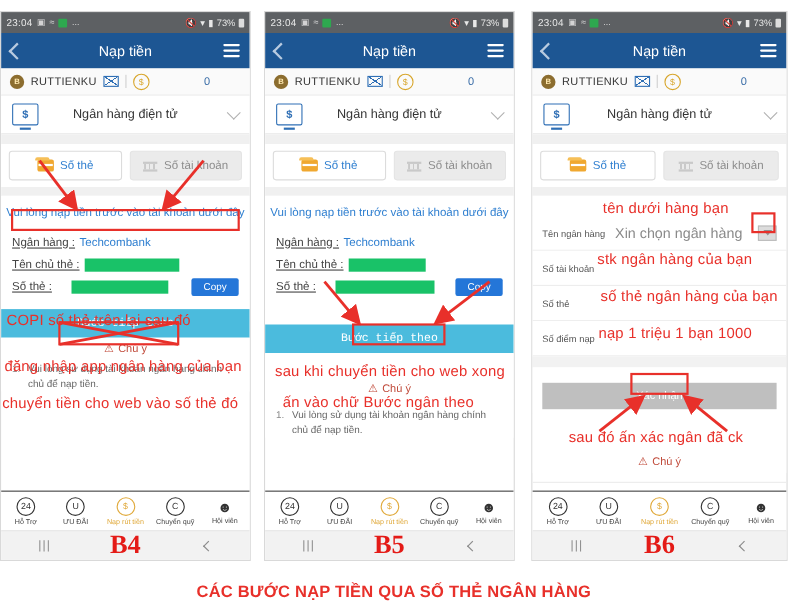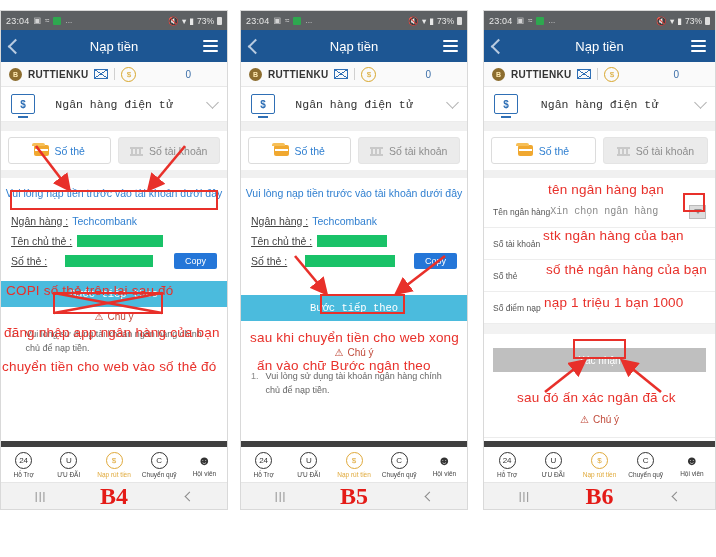--- a/index.html
+++ b/index.html
@@ -31,38 +31,38 @@
   .title-txt{position:absolute;left:0;right:0;text-align:center;color:#ffffff;
              font-size:13px;pointer-events:none;}
   .hamb{margin-left:auto;width:15px;display:flex;flex-direction:column;gap:3px;}
   .hamb i{display:block;height:2px;background:#fff;border-radius:1px;}
 
   
   .acct{height:25px;background:#fafafa;border-bottom:1px solid #e8e8e8;
         display:flex;align-items:center;padding:0 8px;box-sizing:border-box;gap:6px;}
   .avatar{width:13px;height:13px;border-radius:50%;background:#8c6d2f;color:#ffe9b0;
           font-size:7px;display:flex;align-items:center;justify-content:center;font-weight:bold;}
-  .acct-name{font-size:10px;color:#333;font-weight:bold;letter-spacing:.3px;}
+  .acct-name{font-size:10px;color:#333;font-weight:normal;letter-spacing:.3px;}
   .mail-ico{width:14px;height:10px;border:1.4px solid #2f6fb5;position:relative;box-sizing:border-box;}
   .mail-ico:before{content:"";position:absolute;left:0;top:0;width:100%;height:100%;
      background:linear-gradient(to bottom right,transparent 45%,#2f6fb5 45%,#2f6fb5 52%,transparent 52%),
                 linear-gradient(to bottom left,transparent 45%,#2f6fb5 45%,#2f6fb5 52%,transparent 52%);}
   .divbar{width:1px;height:12px;background:#d0d0d0;}
   .coin{width:13px;height:13px;border-radius:50%;border:1.4px solid #d8a62c;color:#d8a62c;
         font-size:8px;display:flex;align-items:center;justify-content:center;}
   .acct-bal{margin-left:auto;margin-right:28px;font-size:10px;color:#3b6ea8;}
 
   
   .bankrow{height:35px;background:#fff;display:flex;align-items:center;padding:0 10px;
            box-sizing:border-box;border-bottom:1px solid #ececec;position:relative;}
   .monitor{width:22px;height:18px;border:1.5px solid #2f6fb5;border-radius:2px;position:relative;
            display:flex;align-items:center;justify-content:center;color:#2f6fb5;font-size:10px;font-weight:bold;}
   .monitor:after{content:"";position:absolute;bottom:-5px;left:50%;transform:translateX(-50%);
                  width:10px;height:2px;background:#2f6fb5;}
-  .bank-lbl{position:absolute;left:0;right:0;text-align:center;font-size:11.5px;color:#333;font-family:Liberation Mono, monospace;}
+  .bank-lbl{position:absolute;left:0;right:0;text-align:center;font-size:11.5px;color:#333;}
   .chev-dn{margin-left:auto;width:8px;height:8px;border-right:1.6px solid #b0b0b0;
            border-bottom:1.6px solid #b0b0b0;transform:rotate(45deg);margin-bottom:4px;}
   .graygap{height:9px;background:#f0f0f0;}
 
   
   .tabs{display:flex;padding:6px 7px;gap:7px;background:#fff;box-sizing:border-box;}
   .tab{flex:1;height:27px;border:1px solid #ddd;border-radius:3px;display:flex;
        align-items:center;justify-content:center;gap:6px;font-size:10.5px;box-sizing:border-box;}
   .tab.active{background:#fff;border-color:#dcdcdc;color:#2f7fd0;}
   .tab.inactive{background:#ebebeb;border-color:#e4e4e4;color:#8d8d8d;}
@@ -97,21 +97,21 @@
 
   
   .attn{display:flex;align-items:center;justify-content:center;gap:4px;
         font-size:10px;color:#c04a3a;padding:4px 0;background:#fff;}
   .notes{padding:2px 10px 0;font-size:9px;color:#666;line-height:1.5;background:#fff;}
   .note-item{display:flex;gap:7px;}
   .note-num{color:#8a8a8a;}
 
   
   .botnav{position:absolute;bottom:26px;left:0;right:0;height:36px;background:#fff;
-          border-top:6px solid #404040;display:flex;align-items:center;}
+          border-top:1px solid #404040;display:flex;align-items:center;}
   .nav-item{flex:1;display:flex;flex-direction:column;align-items:center;gap:2px;}
   .nav-ico{width:15px;height:15px;border-radius:50%;border:1.4px solid #333;
            display:flex;align-items:center;justify-content:center;font-size:8px;color:#333;}
   .nav-ico.gold{border-color:#e0a93a;color:#e0a93a;}
   .nav-ico.noborder{border:none;}
   .nav-lbl{font-size:6.5px;color:#444;white-space:nowrap;}
   .nav-lbl.gold{color:#e0a93a;}
 
   
   .sysbar{position:absolute;bottom:0;left:0;right:0;height:26px;background:#f2f2f2;
@@ -119,21 +119,21 @@
   .sys-rec{color:#8a8a8a;font-size:11px;letter-spacing:1px;}
   .sys-back{width:6px;height:6px;border-left:1.6px solid #8a8a8a;border-bottom:1.6px solid #8a8a8a;
             transform:rotate(45deg);}
   .step-lbl{position:absolute;left:50%;transform:translateX(-50%);bottom:-1px;color:#e41b17;
             font-size:24px;font-weight:bold;font-family:"Liberation Serif",serif;}
 
   
   .frow{display:flex;align-items:center;height:32px;padding:0 9px;box-sizing:border-box;
         border-bottom:1px solid #ededed;background:#fff;font-size:8.5px;color:#555;position:relative;}
   .frow-lbl{white-space:nowrap;}
-  .frow-ph{font-size:10px;color:#8a8a8a;font-family:Liberation Mono, monospace;}
+  .frow-ph{margin-left:9px;font-size:13px;color:#8a8a8a;}
   .drop-box{margin-left:auto;width:17px;height:14px;background:#dcdcdc;border:1px solid #bbb;
             display:flex;align-items:center;justify-content:center;box-sizing:border-box;}
   .drop-tri{width:0;height:0;border-left:4px solid transparent;border-right:4px solid transparent;
             border-top:5px solid #8f8f8f;}
   .confirm-wrap{padding:14px 9px 4px;background:#fff;}
   .confirm-btn{height:24px;background:#bfbfbf;color:#fff;font-size:10px;
                display:flex;align-items:center;justify-content:center;}
 
   
   .ann{position:absolute;color:#e8302a;font-family:"Liberation Sans",sans-serif;
@@ -534,30 +534,31 @@
         <marker id="ah2" markerWidth="7" markerHeight="7" refX="5" refY="3.5" orient="auto">
       <polygon points="0 0, 7 3.5, 0 7" fill="#e8302a"></polygon>
         </marker>
       </defs>
     <line x1="55" y1="6" x2="85" y2="42" stroke="#e8302a" stroke-width="2.6" marker-end="url(#ah2)"></line>
     <line x1="205" y1="6" x2="158" y2="42" stroke="#e8302a" stroke-width="2.6" marker-end="url(#ah2)"></line>
   </svg>
   <div class="ann ann-hand" style="left:250px;top:330px">sau khi chuyển tiền cho web xong</div>
   <div class="ann ann-hand" style="left:257px;top:358px">ấn vào chữ Bước ngân theo</div>
 
-  <div class="ann ann-hand" style="left:548px;top:182px">tên ngân hàng bạn</div>
+  <div class="ann ann-hand" style="left:548px;top:182px">tên dưới hàng bạn</div>
   <div class="red-box" style="left:683px;top:193px;width:22px;height:19px"></div>
   <div class="ann ann-hand" style="left:543px;top:228px">stk ngân hàng của bạn</div>
   <div class="ann ann-hand" style="left:546px;top:262px">số thẻ ngân hàng của bạn</div>
   <div class="ann ann-hand" style="left:544px;top:295px">nạp 1 triệu 1 bạn 1000</div>
   <div class="red-box" style="left:573px;top:339px;width:53px;height:20px"></div>
   <svg class="arrow-svg" style="left:483px;top:358px;width:233px;height:38px">
     <defs>
         <marker id="ah3" markerWidth="7" markerHeight="7" refX="5" refY="3.5" orient="auto">
       <polygon points="0 0, 7 3.5, 0 7" fill="#e8302a"></polygon>
         </marker>
       </defs>
     <line x1="62" y1="34" x2="100" y2="4" stroke="#e8302a" stroke-width="2.6" marker-end="url(#ah3)"></line>
     <line x1="178" y1="34" x2="141" y2="4" stroke="#e8302a" stroke-width="2.6" marker-end="url(#ah3)"></line>
   </svg>
   <div class="ann ann-hand" style="left:517px;top:390px">sau đó ấn xác ngân đã ck</div>
 
+  <div class="caption">CÁC BƯỚC NẠP TIỀN QUA SỐ THẺ NGÂN HÀNG</div>
 </div>
 
 </body></html>

